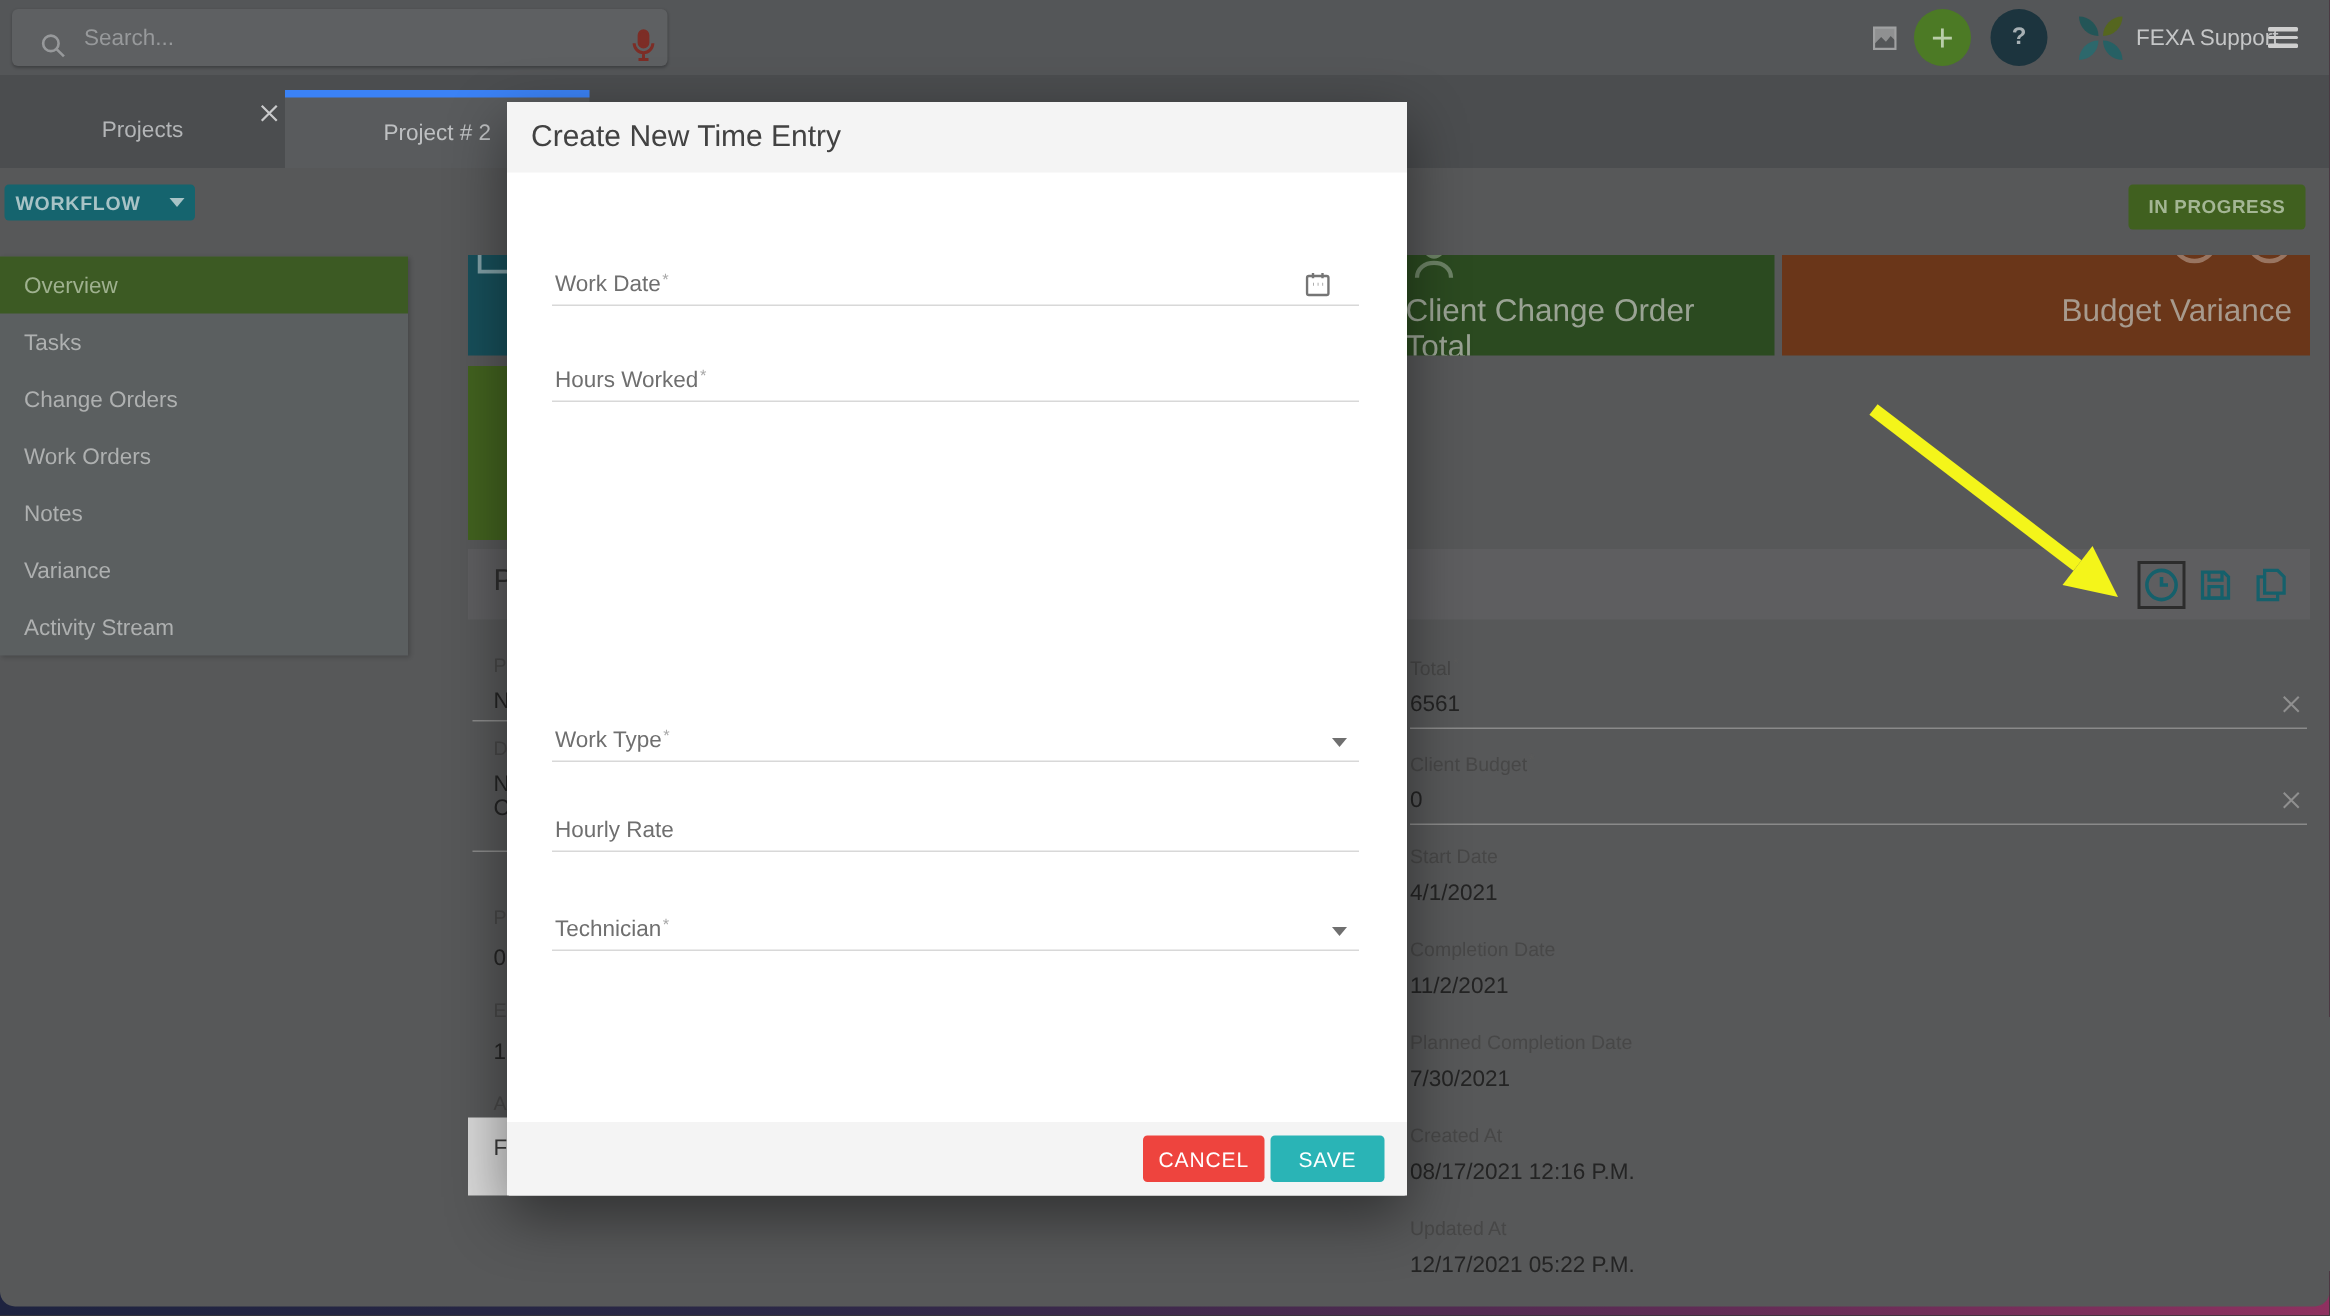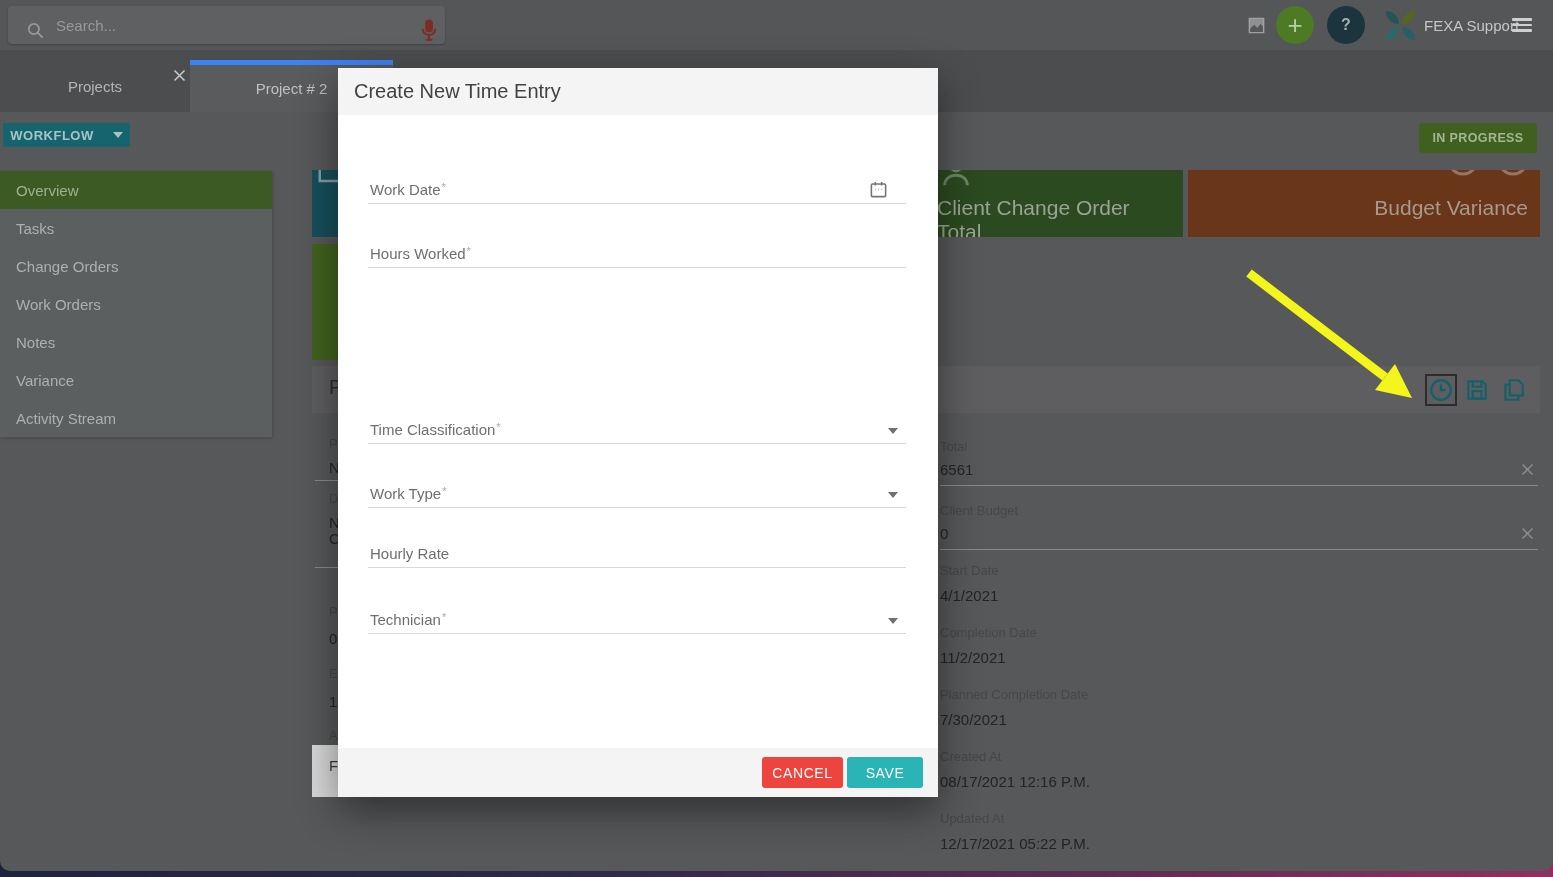--- a/index.html
+++ b/index.html
@@ -249,24 +249,20 @@
           <path d="M8 2.5V7M16 2.5V7"></path>
           <path d="M8 12h.5M12 12h.5M16 12h.5" stroke-width="2.4"></path>
         </svg>
     </div>
 
     <div class="field-row" style="top:148px;height:52px;text-decoration:underline;">
       <span class="field-label"><span>Hours Worked</span><span class="req">*</span></span>
     </div>
 
 
-    <div class="field-row" style="top:324px;height:52px;">
-      <span class="field-label"><span>Time Classification</span><span class="req">*</span></span>
-      <span class="dd-caret"></span>
-    </div>
 
     <div class="field-row" style="top:388px;height:52px;">
       <span class="field-label"><span>Work Type</span><span class="req">*</span></span>
       <span class="dd-caret"></span>
     </div>
 
     <div class="field-row" style="top:448px;height:52px;">
       <span class="field-label"><span>Hourly Rate</span><span class="req"></span></span>
     </div>
 

